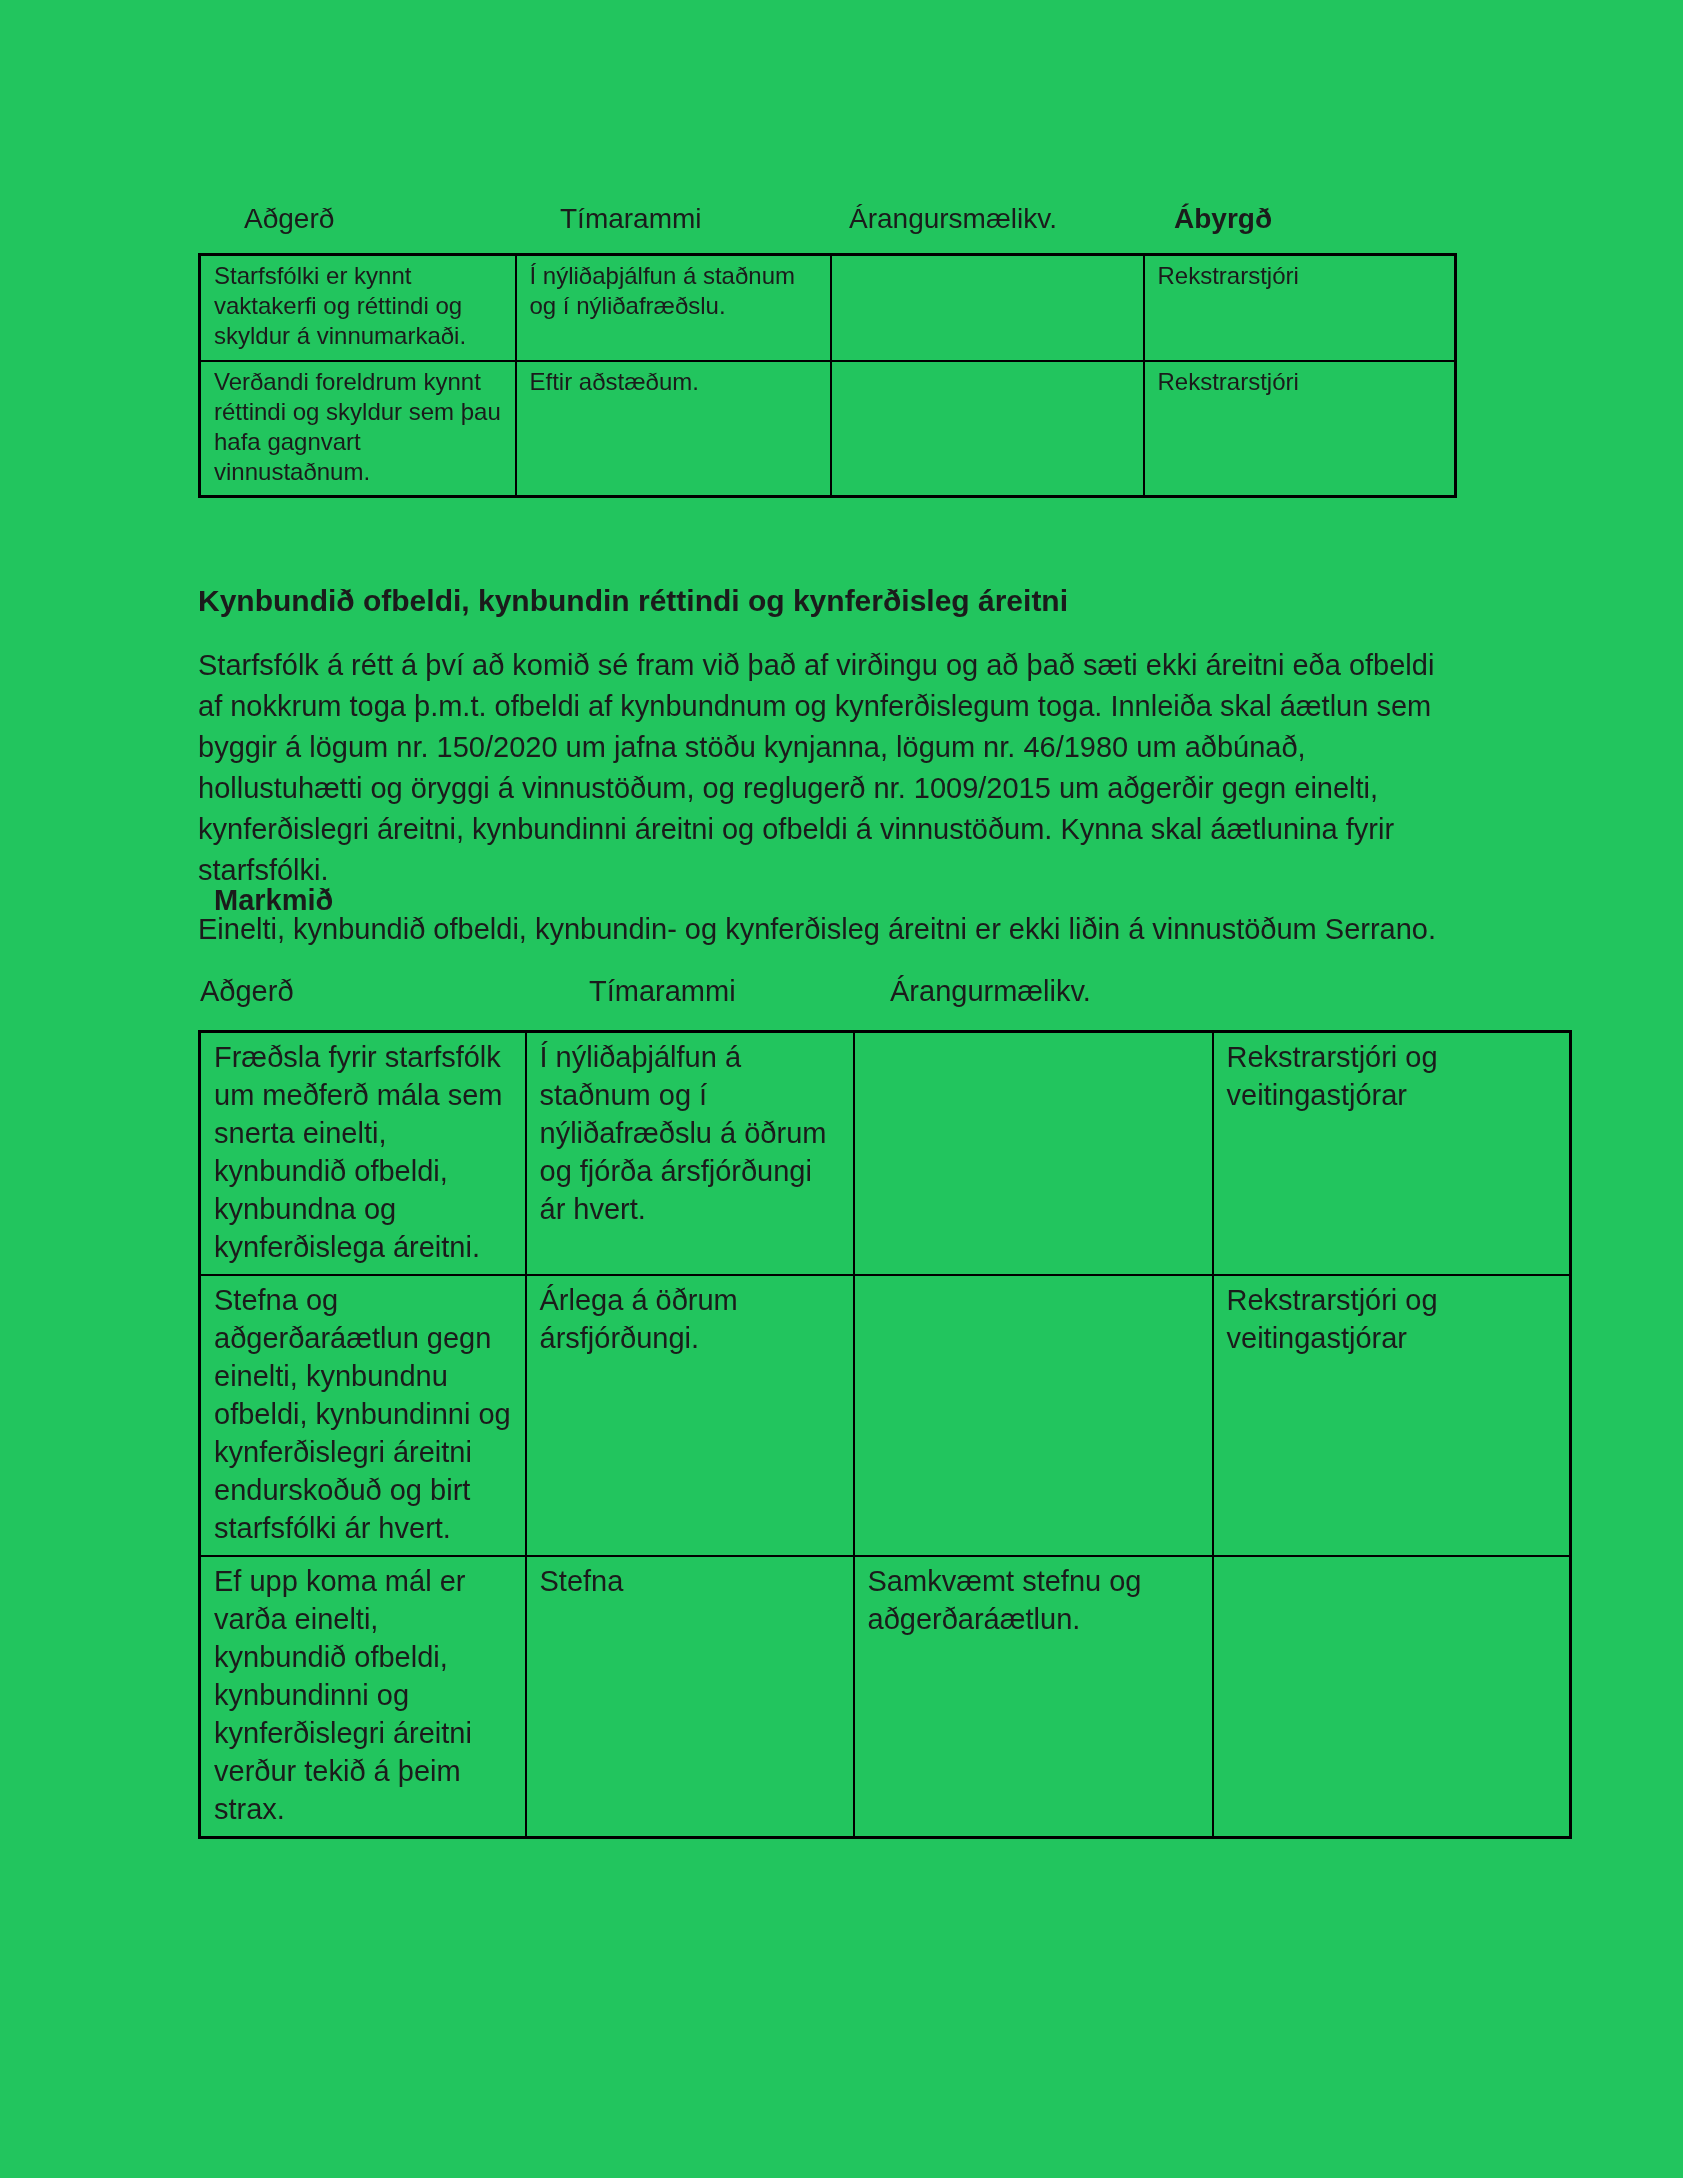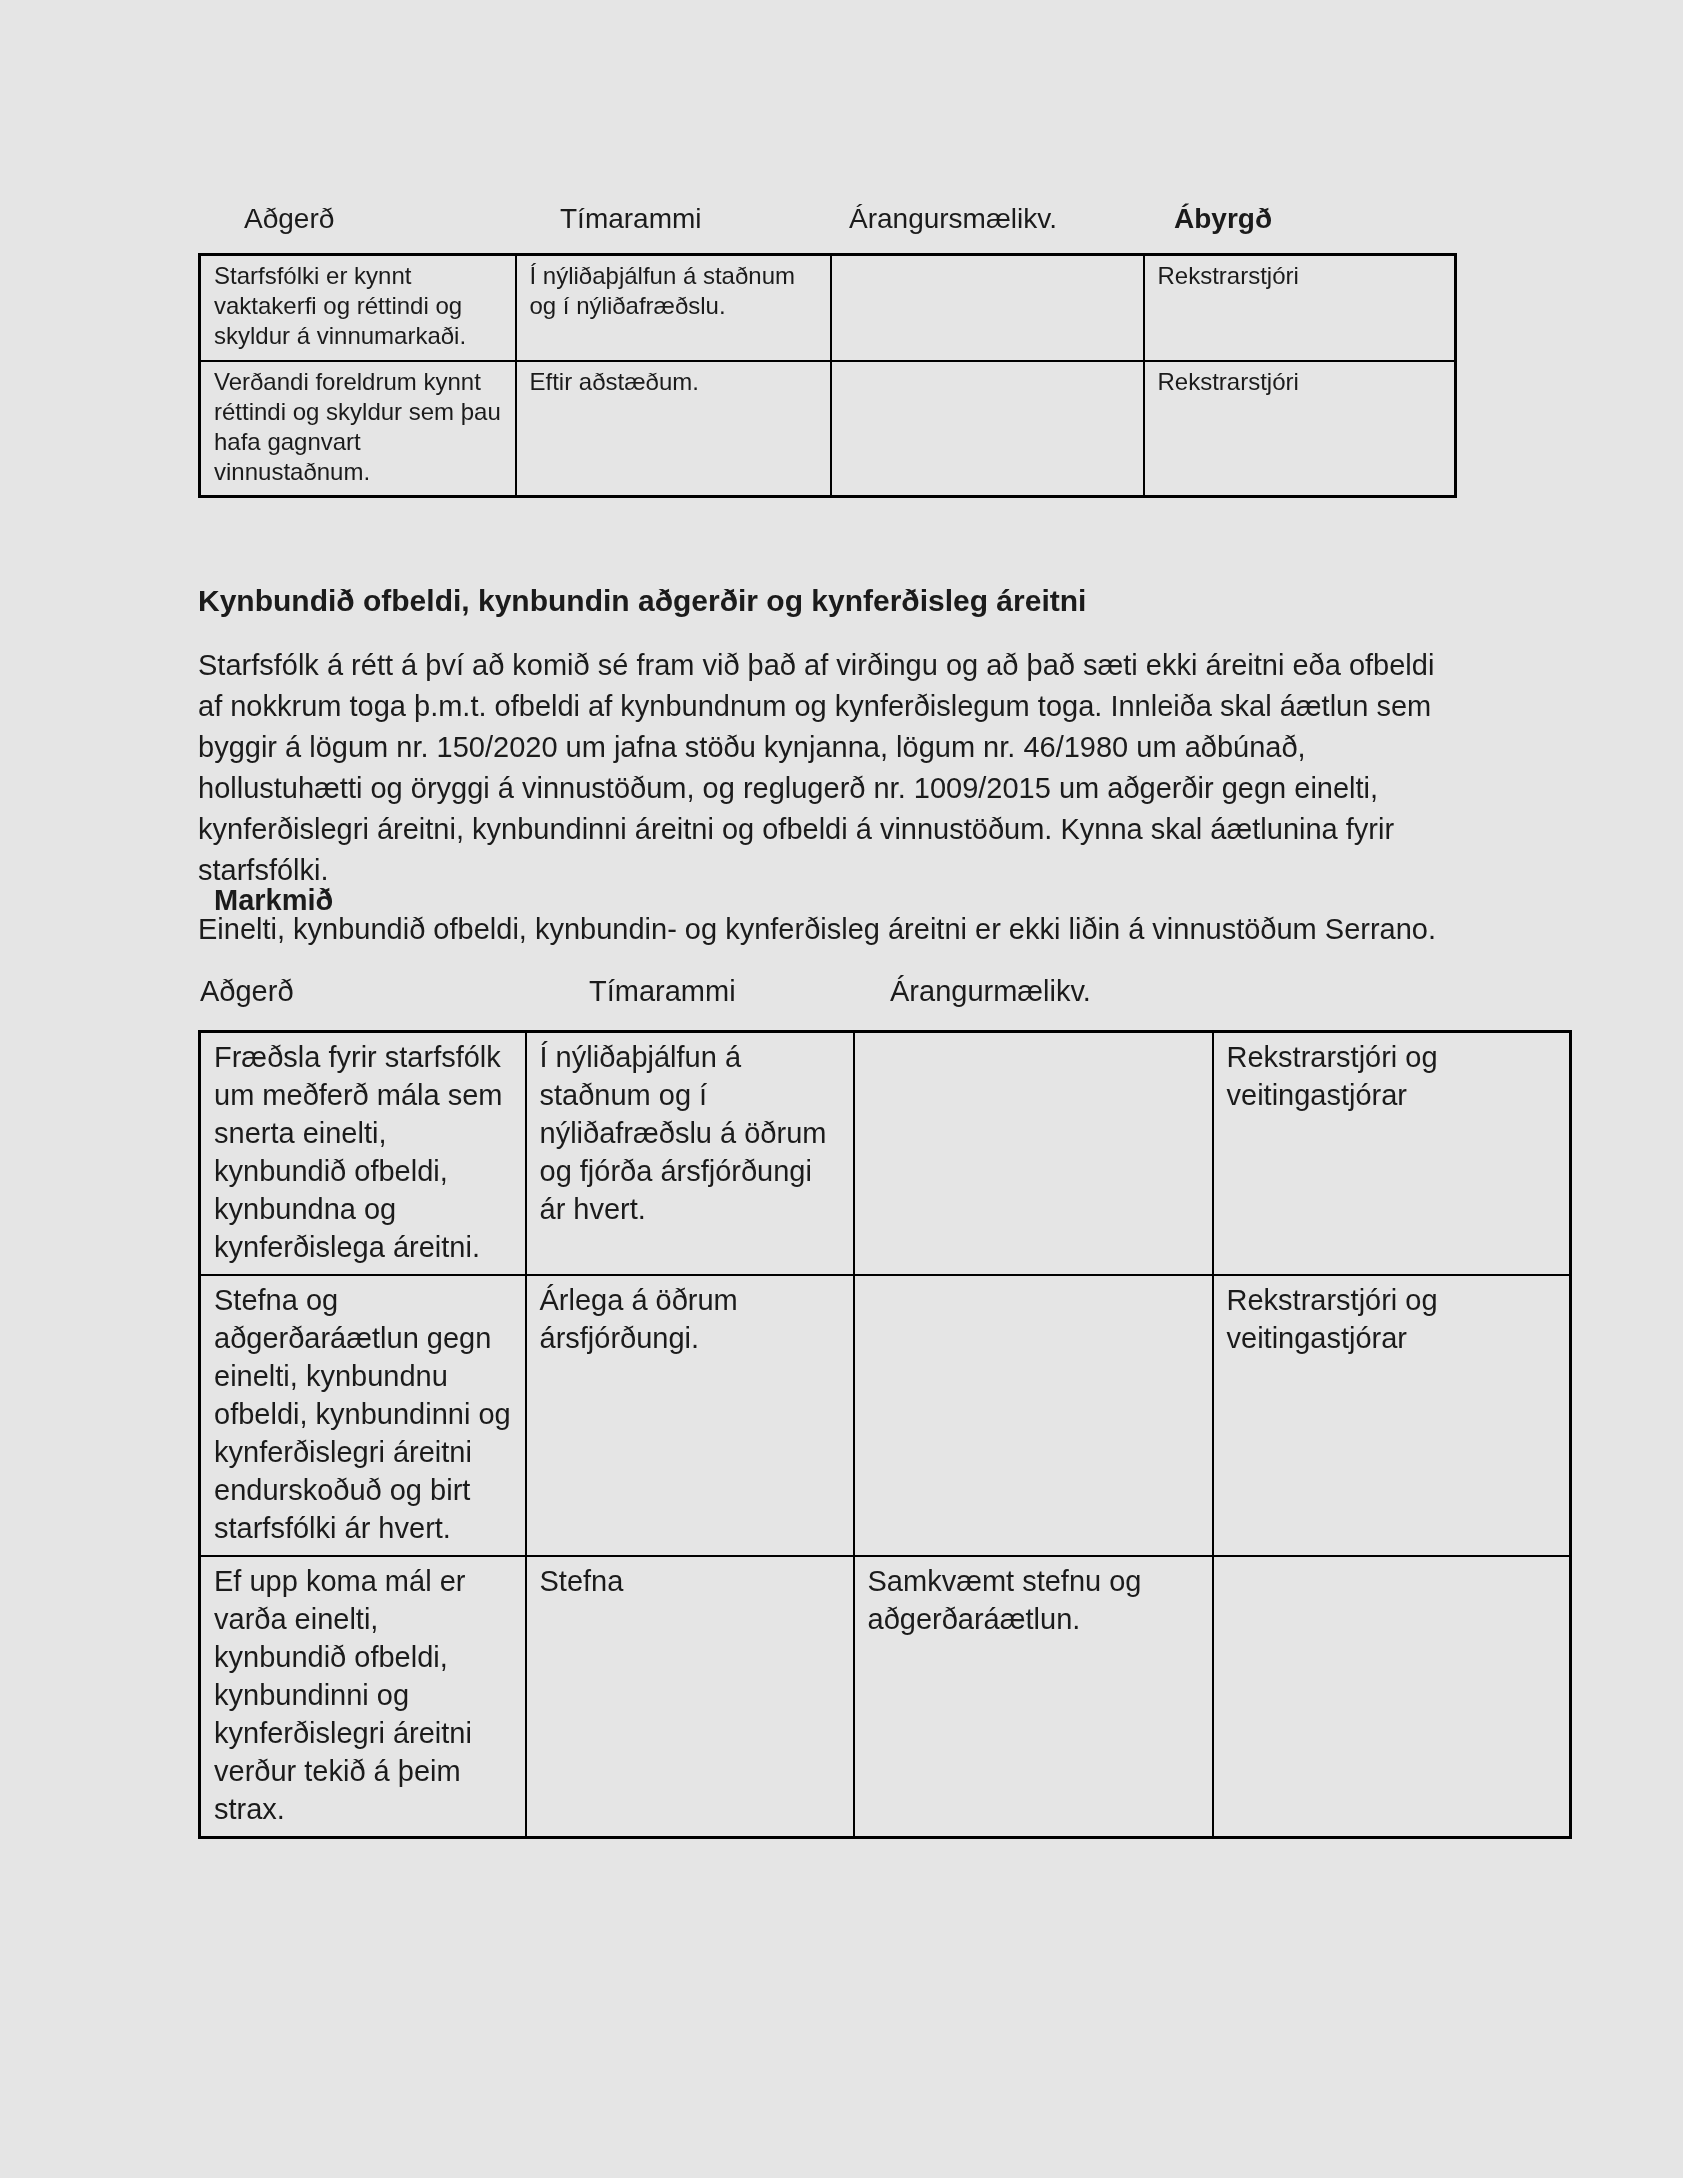--- a/index.html
+++ b/index.html
@@ -1,20 +1,20 @@
 <!DOCTYPE html>
 <html><head>
 <meta charset="utf-8">
 <style>
   html,body { margin:0; padding:0; }
   .page {
     position: relative;
     width: 1683px;
     height: 2178px;
-    background: #e5e5e5;
+    background: #22c55e;
     color: #1b1b1b;
     font-family: "Liberation Sans", "DejaVu Sans", sans-serif;
     overflow: hidden;
   }
   
   .hdr {
     position: absolute;
     display: grid;
     font-size: 28px;
     line-height: 34px;
@@ -123,21 +123,21 @@
     </tr>
     <tr>
       <td>Verðandi foreldrum kynnt réttindi og skyldur sem þau hafa gagnvart vinnustaðnum.</td>
       <td>Eftir aðstæðum.</td>
       <td></td>
       <td>Rekstrarstjóri</td>
     </tr>
   </tbody>
     </table>
 
-  <h2 class="heading">Kynbundið ofbeldi, kynbundin aðgerðir og kynferðisleg áreitni</h2>
+  <h2 class="heading">Kynbundið ofbeldi, kynbundin réttindi og kynferðisleg áreitni</h2>
   <p class="para">Starfsfólk á rétt á því að komið sé fram við það af virðingu og að það sæti ekki áreitni eða ofbeldi af nokkrum toga þ.m.t. ofbeldi af kynbundnum og kynferðislegum toga. Innleiða skal áætlun sem byggir á lögum nr. 150/2020 um jafna stöðu kynjanna, lögum nr. 46/1980 um aðbúnað, hollustuhætti og öryggi á vinnustöðum, og reglugerð nr. 1009/2015 um aðgerðir gegn einelti, kynferðislegri áreitni, kynbundinni áreitni og ofbeldi á vinnustöðum. Kynna skal áætlunina fyrir starfsfólki.</p>
 
   <h3 class="markmid">Markmið</h3>
   <p class="goal">Einelti, kynbundið ofbeldi, kynbundin- og kynferðisleg áreitni er ekki liðin á vinnustöðum Serrano.</p>
 
   <div class="hdr hdr2">
     <span class="h">Aðgerð</span>
     <span class="h">Tímarammi</span>
     <span class="h">Árangurmælikv.</span>
     <span class="h"></span>

